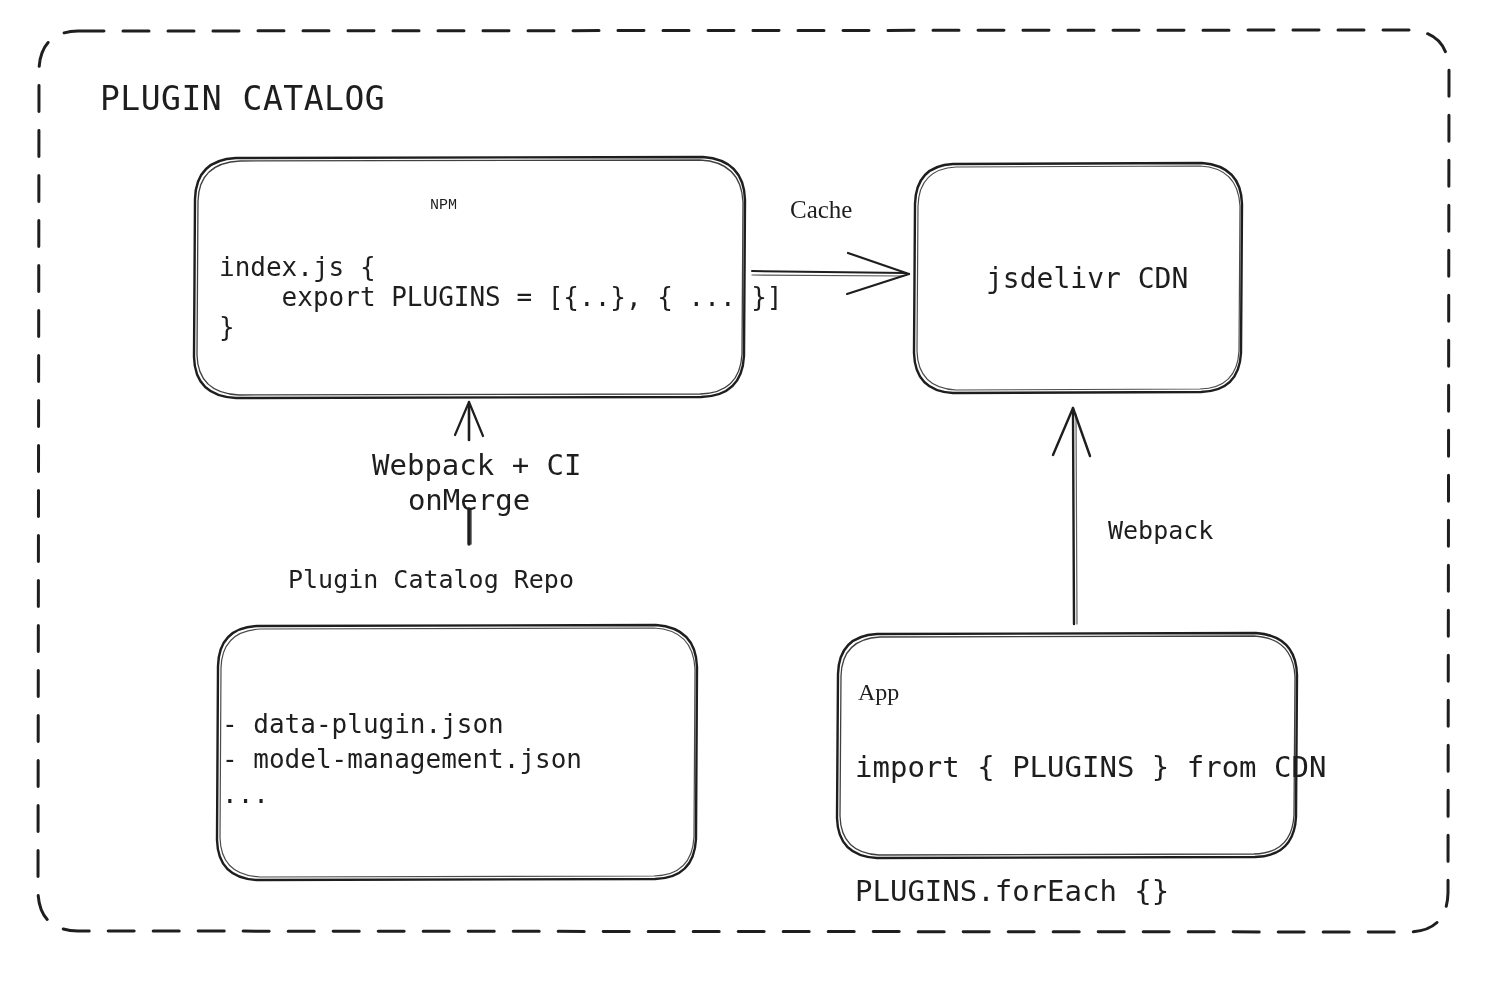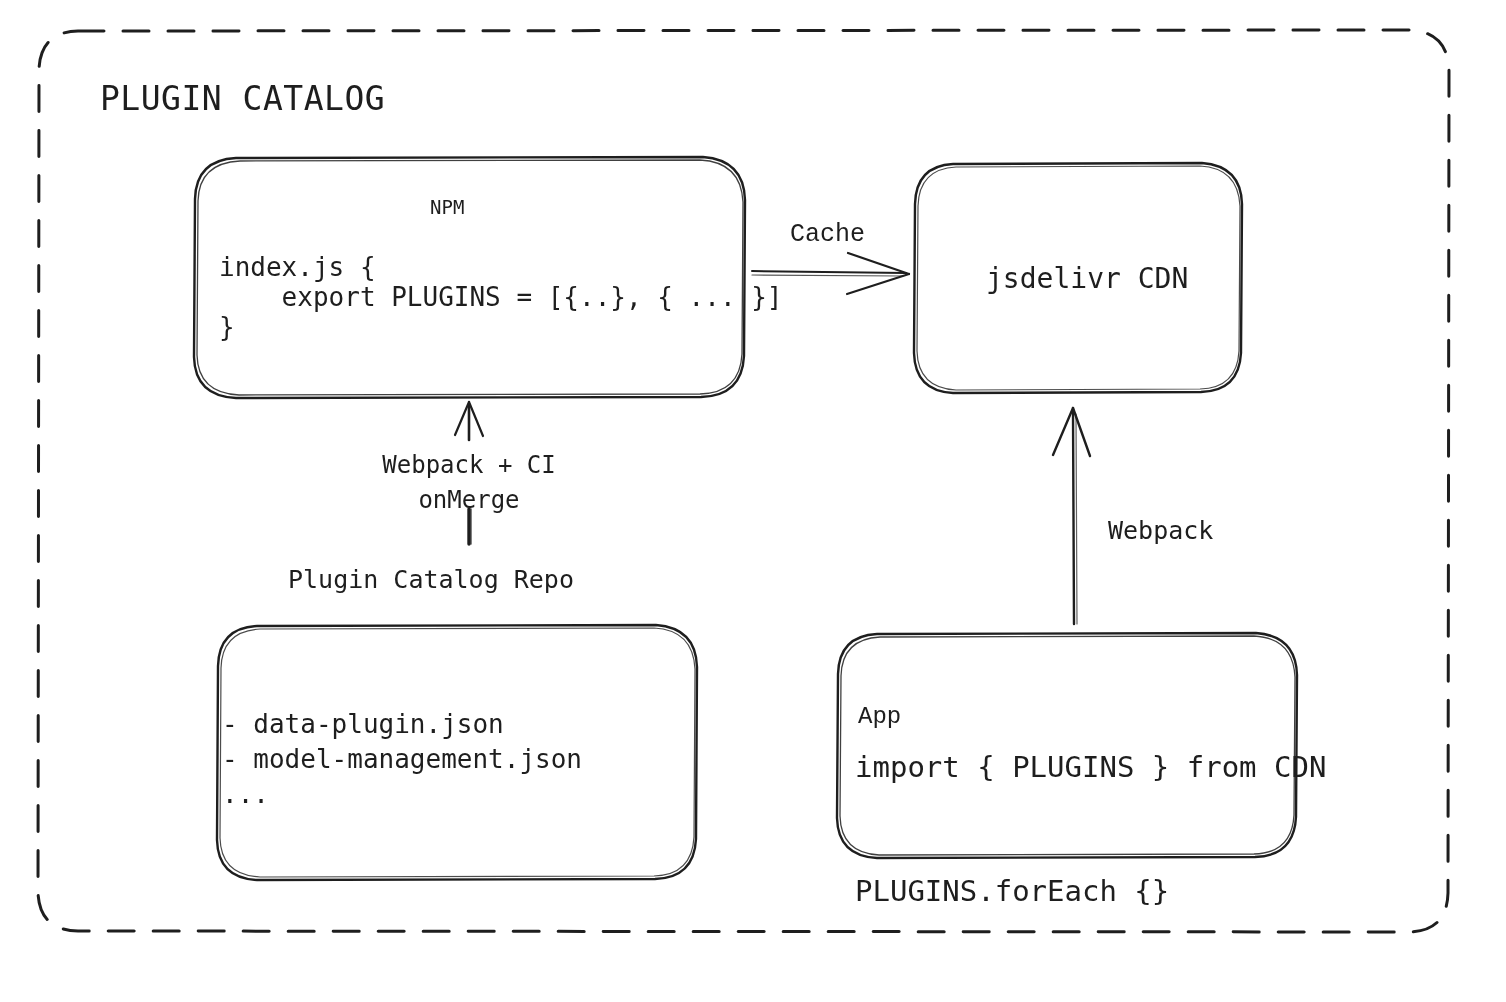--- a/index.html
+++ b/index.html
@@ -30,37 +30,37 @@
   .lbl {
     position: absolute;
     color: #1e1e1e;
     white-space: pre;
     line-height: 1.0;
   }
   .mono {
     font-family: "DejaVu Sans Mono", monospace;
   }
   .sans {
-    font-family: Liberation Mono, monospace;
-    margin-top: 25px;
+    font-family: Liberation Serif, serif;
   }
 
   
   #group-title {
     left: 100px;
     top: 82px;
     font-size: 33px;
     letter-spacing: 0.5px;
   }
 
   
   #npm-title {
     left: 430px;
     top: 198px;
-    font-size: 19px;
+    font-size: 15px;
+    font-family: Liberation Mono, monospace;
   }
   #npm-code {
     left: 219px;
     top: 252px;
     font-size: 26px;
     line-height: 30px;
   }
 
   
   #cdn-title {
@@ -97,21 +97,21 @@
 
   
   #label-cache {
     left: 790px;
     top: 197px;
     font-size: 25px;
   }
   #label-build {
     left: 372px;
     top: 448px;
-    font-size: 24px;
+    font-size: 29px;
     line-height: 35px;
     text-align: center;
     width: 194px;
   }
   #label-import {
     left: 1108px;
     top: 518px;
     font-size: 25px;
   }
 </style>

